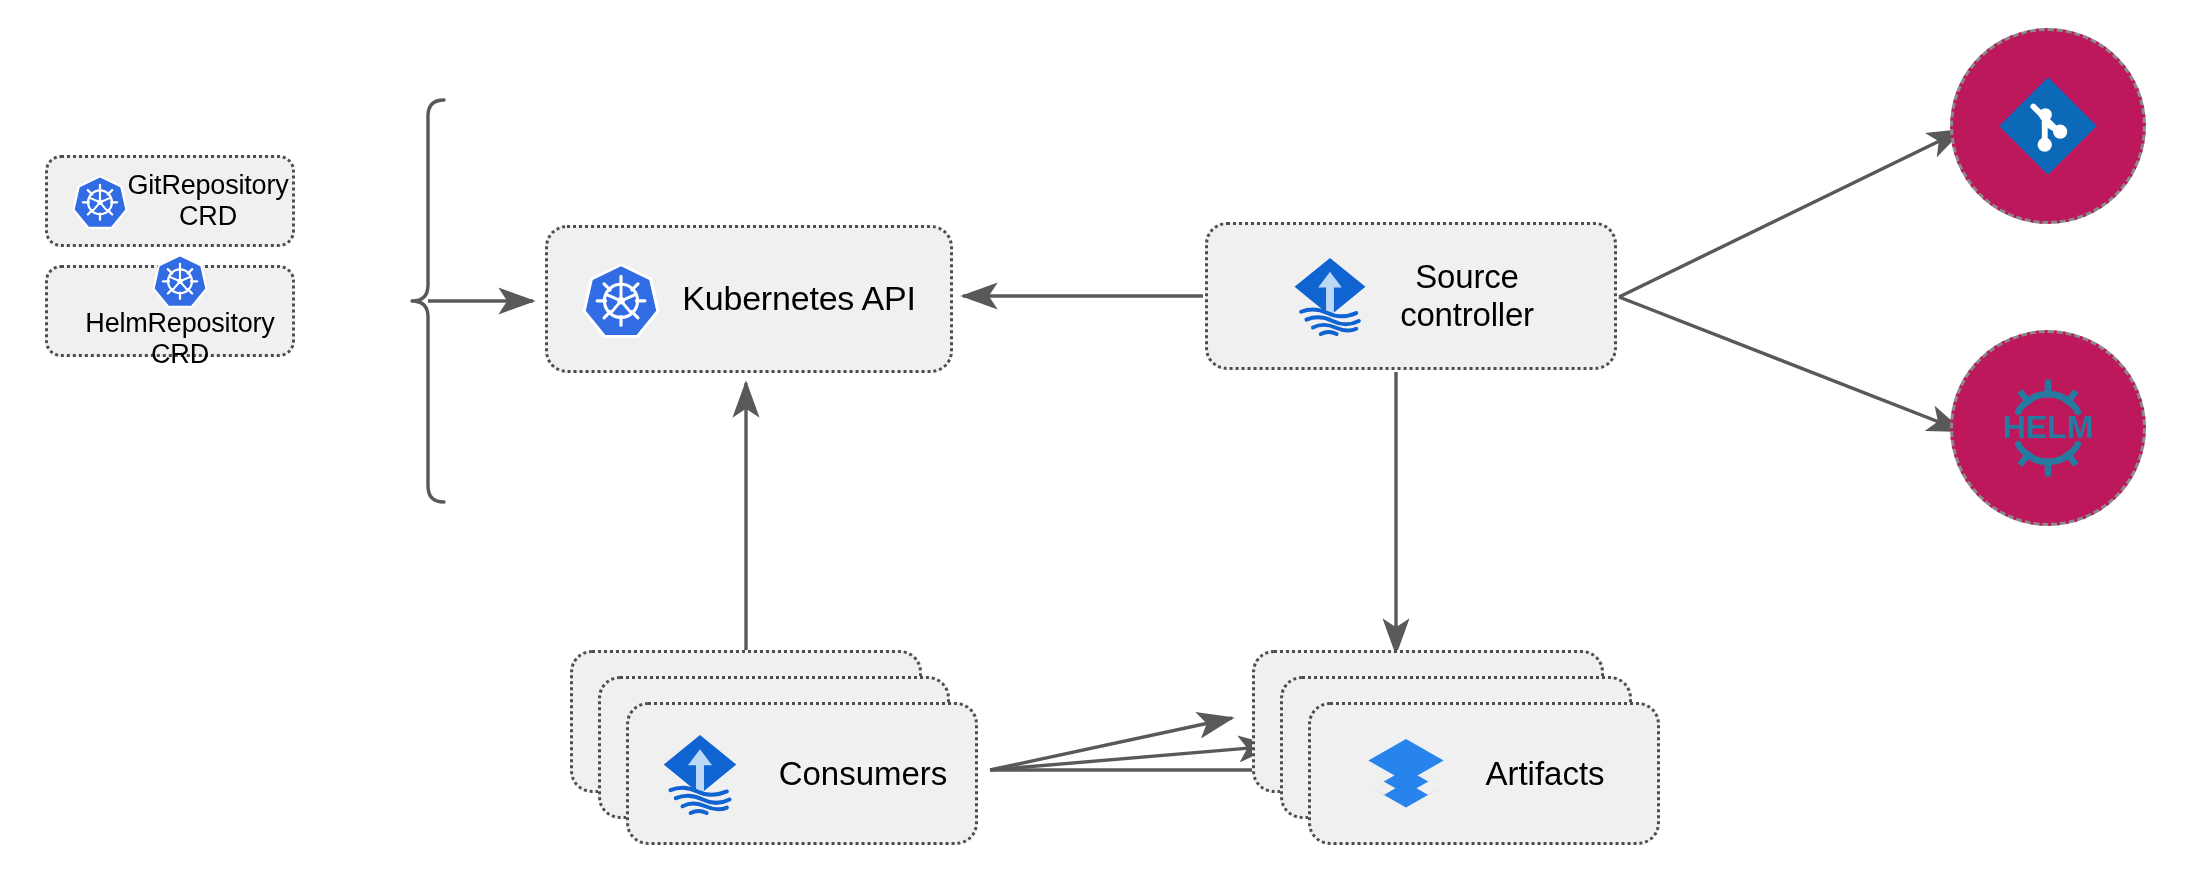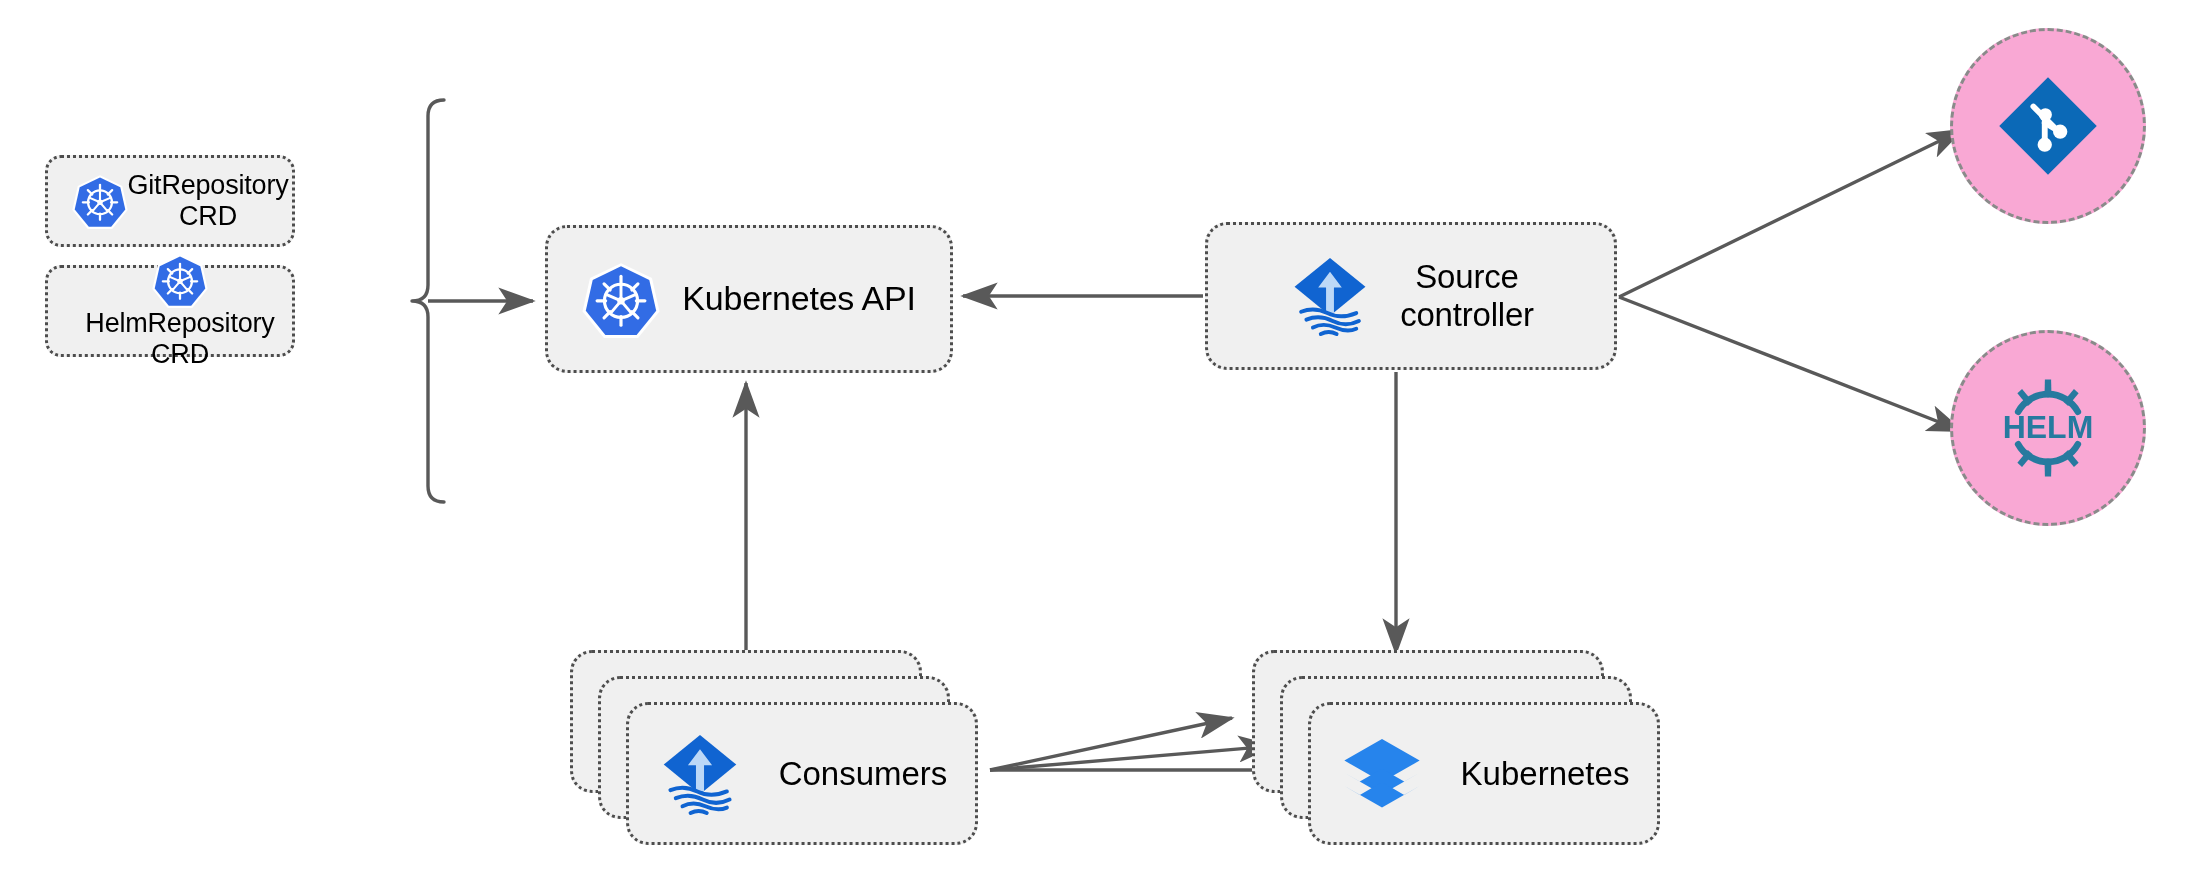--- a/index.html
+++ b/index.html
@@ -100,21 +100,21 @@
   .stack .label { font-size: 33px; color: #000; }
   .stack .icon { width: 86px; height: 86px; flex: 0 0 auto; }
 
   
   .circle-node {
     position: absolute;
     box-sizing: border-box;
     width: 196px;
     height: 196px;
     border-radius: 50%;
-    background: #f9a8d4;
+    background: #be185d;
     border: 3px dashed #8a8a8a;
     display: flex;
     align-items: center;
     justify-content: center;
   }
   .circle-node .icon { width: 104px; height: 104px; display: block; }
   #node-helm .icon { width: 124px; height: 124px; }
 </style>
 </head>
 <body>
@@ -279,21 +279,21 @@
     <div class="card" style="left:0px; top:0px; width:352px; height:143px;"></div>
     <div class="card" style="left:28px; top:26px; width:352px; height:143px;"></div>
     <div class="card front" style="left:56px; top:52px; width:352px; height:143px;">
       <span class="icon">
         <svg viewBox="0 0 64 64" width="86" height="86" xmlns="http://www.w3.org/2000/svg">
           <path d="M32 6 L60 22 L32 38 L4 22 Z" fill="#2684ec"></path>
           <path d="M32 28 L48.5 37.6 L60 31 L32 47 L4 31 L15.5 37.6 Z" fill="#2684ec"></path>
           <path d="M32 38 L48.5 47.6 L60 41 L32 57 L4 41 L15.5 47.6 Z" fill="#2684ec"></path>
         </svg>
       </span>
-      <span class="label">Kubernetes</span>
+      <span class="label">Artifacts</span>
     </div>
   </div>
 
   <div class="circle-node" id="node-git" style="left:1950px; top:28px;">
     <span class="icon">
       <svg viewBox="0 0 64 64" width="104" height="104" xmlns="http://www.w3.org/2000/svg">
         <path d="M32 2 L62 32 L32 62 L2 32 Z" fill="#0b69b7"></path>
         <g stroke="#ffffff" stroke-width="3.6" fill="none" stroke-linecap="round">
           <line x1="23" y1="20" x2="37.5" y2="34.5"></line>
           <line x1="30" y1="42" x2="30" y2="26"></line>

